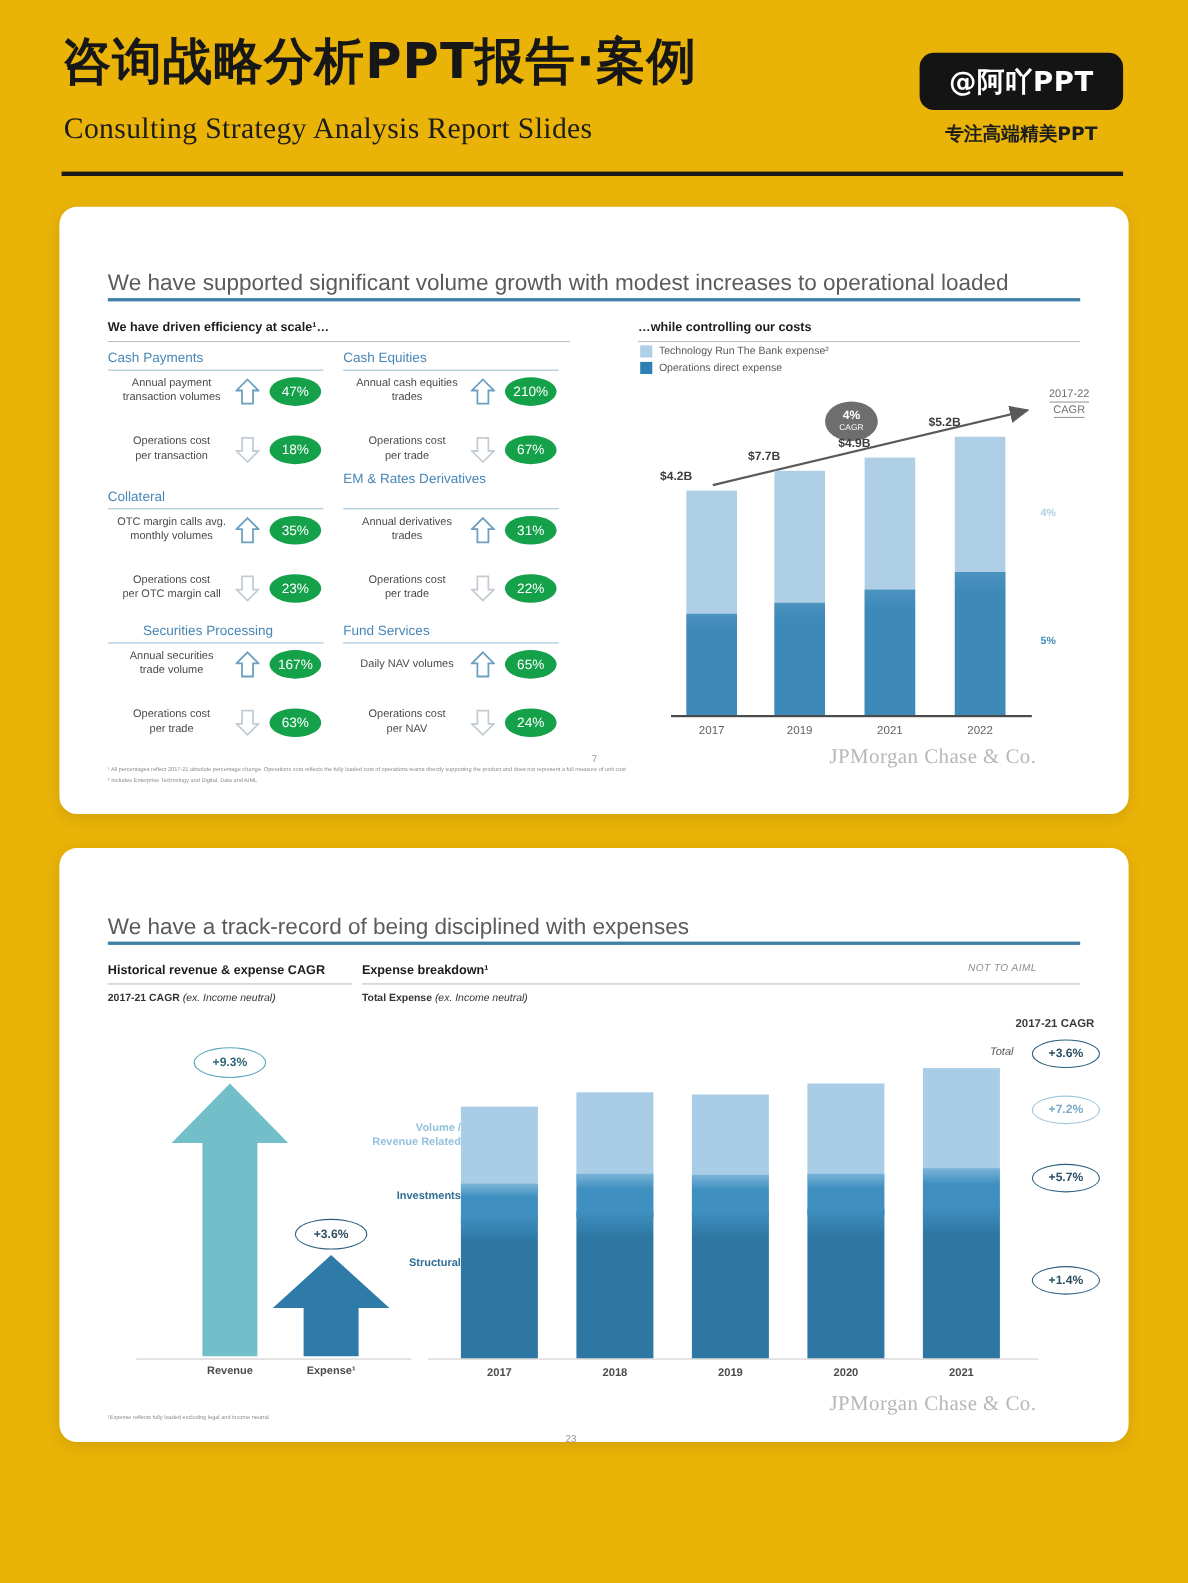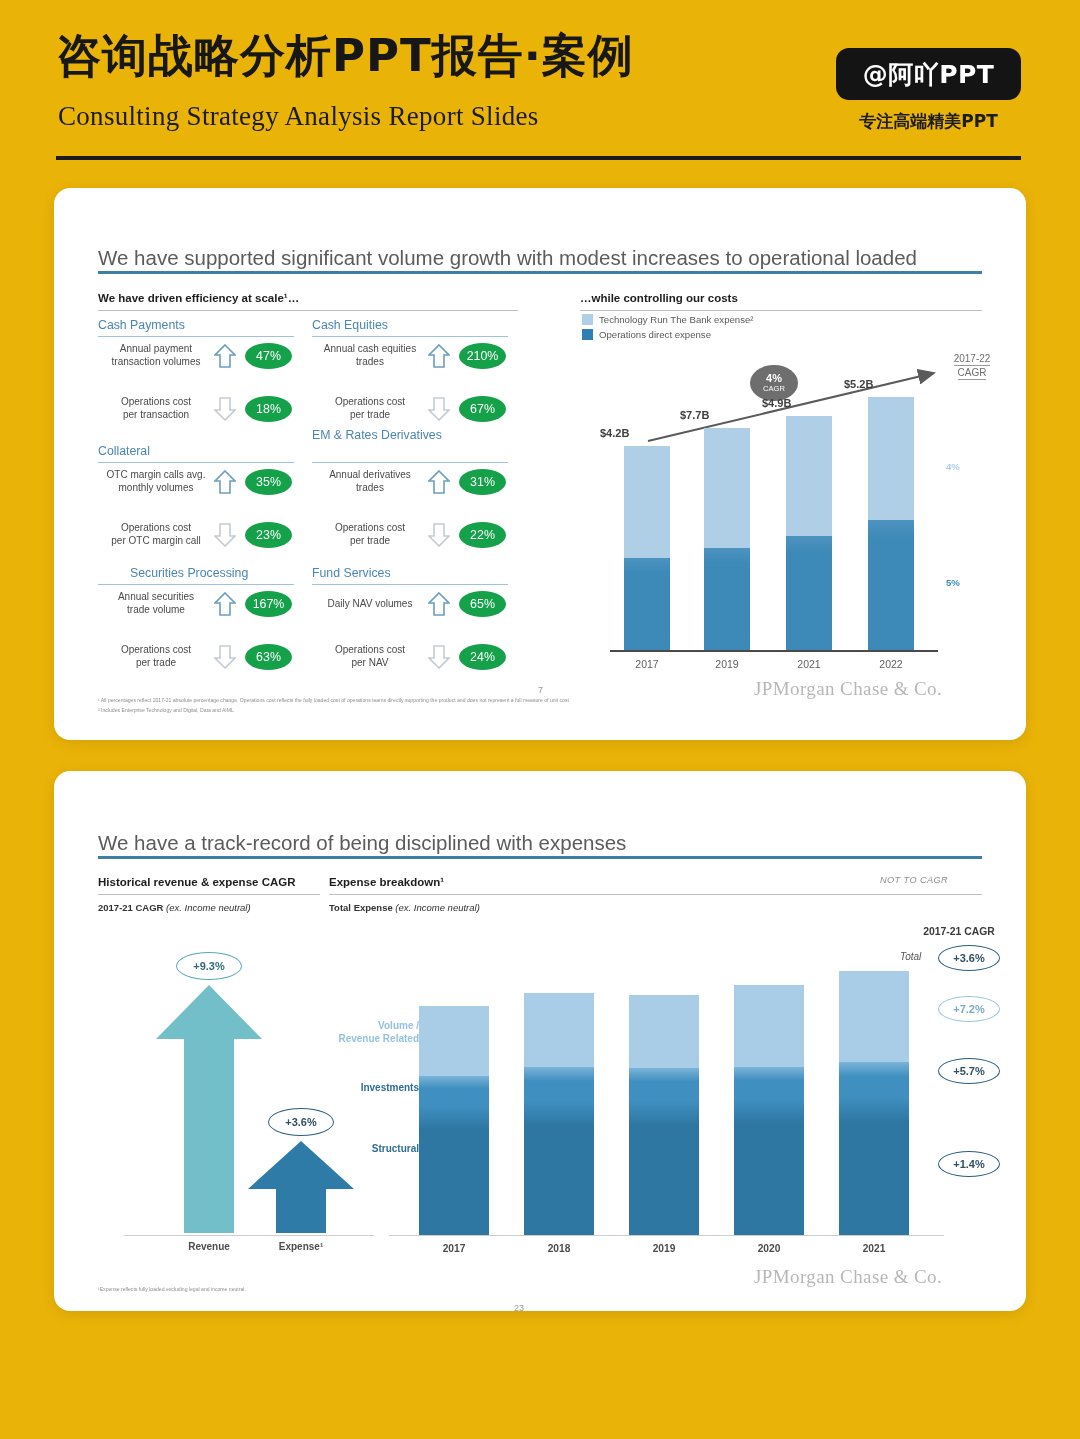--- a/index.html
+++ b/index.html
@@ -365,21 +365,21 @@
       <div class="sec-rule" style="left:44px; top:123px; width:222px;"></div>
       <div class="s2-sub" style="left:44px; top:131px;">
         <span>2017-21 CAGR</span><i> (ex. Income neutral)</i>
       </div>
 
       <div class="s2-colhead" style="left:275px; top:105px;">Expense breakdown¹</div>
       <div class="sec-rule" style="left:275px; top:123px; width:653px;"></div>
       <div class="s2-sub" style="left:275px; top:131px;">
         <span>Total Expense</span><i> (ex. Income neutral)</i>
       </div>
-      <div class="nts" style="left:826px; top:104px;">NOT TO CAGR</div>
+      <div class="nts" style="left:826px; top:104px;">NOT TO AIML</div>
 
       <div class="pill-out teal" style="left:122px; top:181px; width:66px; height:28px;">+9.3%</div>
       <svg style="position:absolute; left:100px; top:212px;" width="110" height="252">
         <polygon points="55,2 108,56 80,56 80,250 30,250 30,56 2,56" fill="#72bfc9"></polygon>
       </svg>
       <div class="arrow-axis-lbl" style="left:105px; top:470px; width:100px;">Revenue</div>
 
       <div class="pill-out" style="left:214px; top:337px; width:66px; height:28px;">+3.6%</div>
       <svg style="position:absolute; left:192px; top:368px;" width="110" height="96">
         <polygon points="55,2 108,50 80,50 80,94 30,94 30,50 2,50" fill="#2e7ba8"></polygon>

